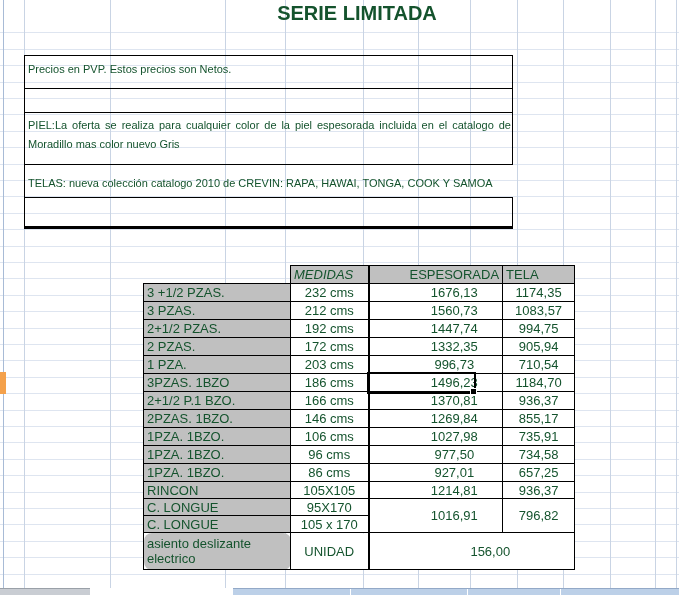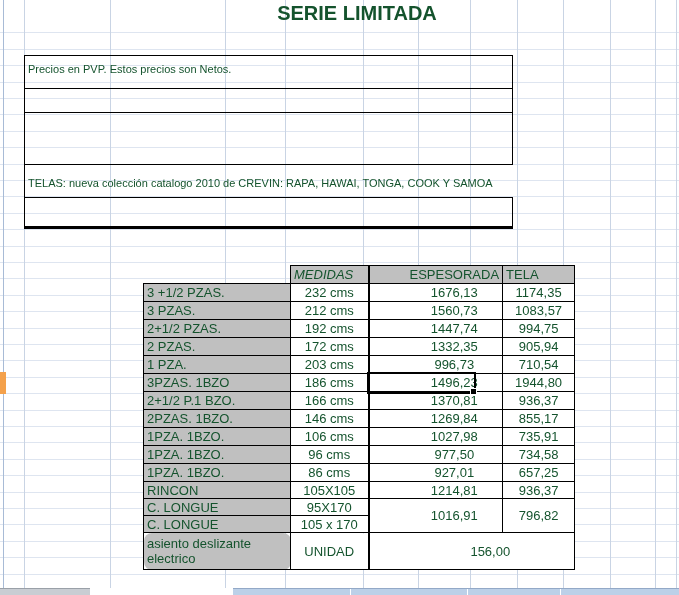--- a/index.html
+++ b/index.html
@@ -66,20 +66,21 @@
   <div class="bline" style="left:24px;top:112px;width:489px;height:1px;"></div>
   <div class="bline" style="left:24px;top:164px;width:489px;height:1px;"></div>
   <div class="bline" style="left:24px;top:197px;width:489px;height:1px;"></div>
   <div class="bline" style="left:24px;top:226px;width:489px;height:3px;"></div>
   <div class="bline" style="left:24px;top:55px;width:1px;height:173px;"></div>
   <div class="bline" style="left:512px;top:55px;width:1px;height:109px;"></div>
   <div class="bline" style="left:512px;top:197px;width:1px;height:31px;"></div>
 
   <div id="title">SERIE LIMITADA</div>
   <div class="txt" style="left:28px;top:61px;">Precios en PVP. Estos precios son Netos.</div>
+  <div class="txt" id="piel-text" style="left:28px;top:116px;">PIEL:La oferta se realiza para cualquier color de la piel espesorada incluida en el catalogo de Moradillo mas color nuevo Gris</div>
   <div class="txt" style="left:28px;top:175px;width:600px;">TELAS: nueva colección catalogo 2010 de CREVIN: RAPA, HAWAI, TONGA, COOK Y SAMOA</div>
 
   <div id="tablewrap">
     <table>
       <colgroup>
         <col style="width:147px">
           <col style="width:78px">
           <col style="width:105px">
           <col style="width:72px">
       </colgroup>
@@ -119,21 +120,21 @@
           <tr>
             <td class="gray">1 PZA.</td>
             <td class="center">203 cms</td>
             <td class="center col-esp">996,73</td>
             <td class="center">710,54</td>
           </tr>
           <tr>
             <td class="gray">3PZAS. 1BZO</td>
             <td class="center">186 cms</td>
             <td class="center col-esp sel">1496,23</td>
-            <td class="center">1944,80</td>
+            <td class="center">1184,70</td>
           </tr>
           <tr>
             <td class="gray">2+1/2 P.1 BZO.</td>
             <td class="center">166 cms</td>
             <td class="center col-esp">1370,81</td>
             <td class="center">936,37</td>
           </tr>
           <tr>
             <td class="gray">2PZAS. 1BZO.</td>
             <td class="center">146 cms</td>

